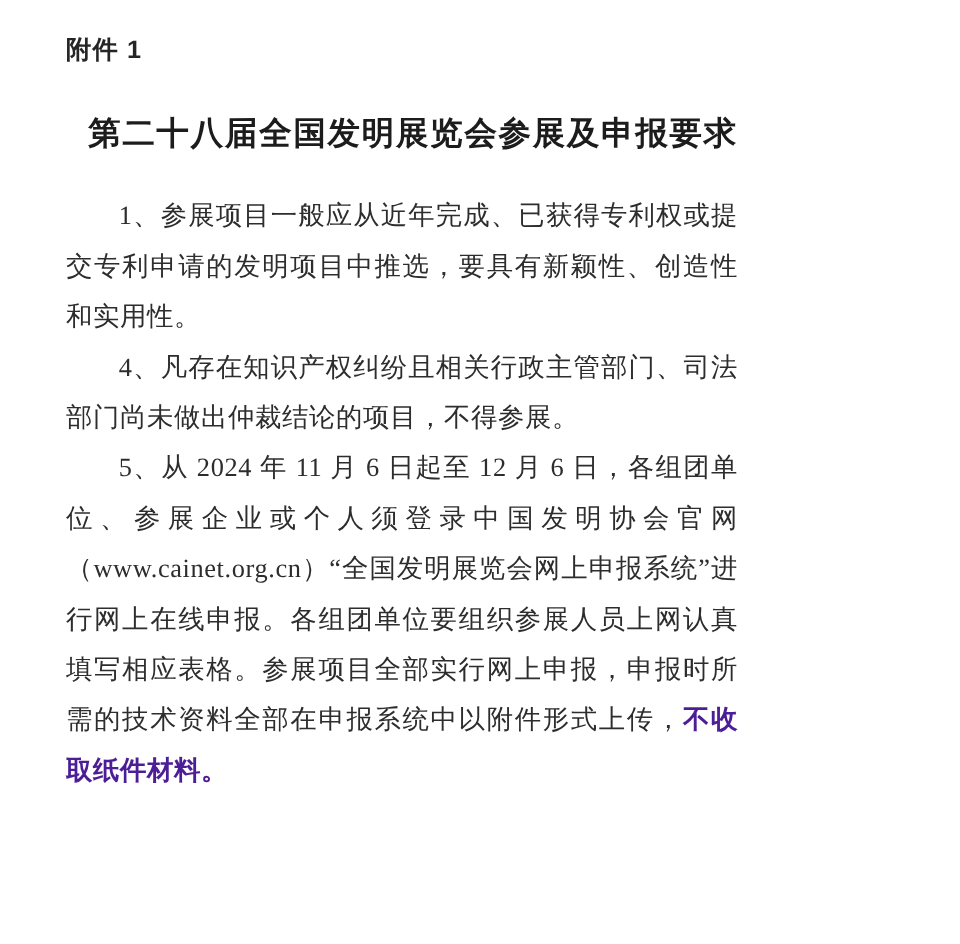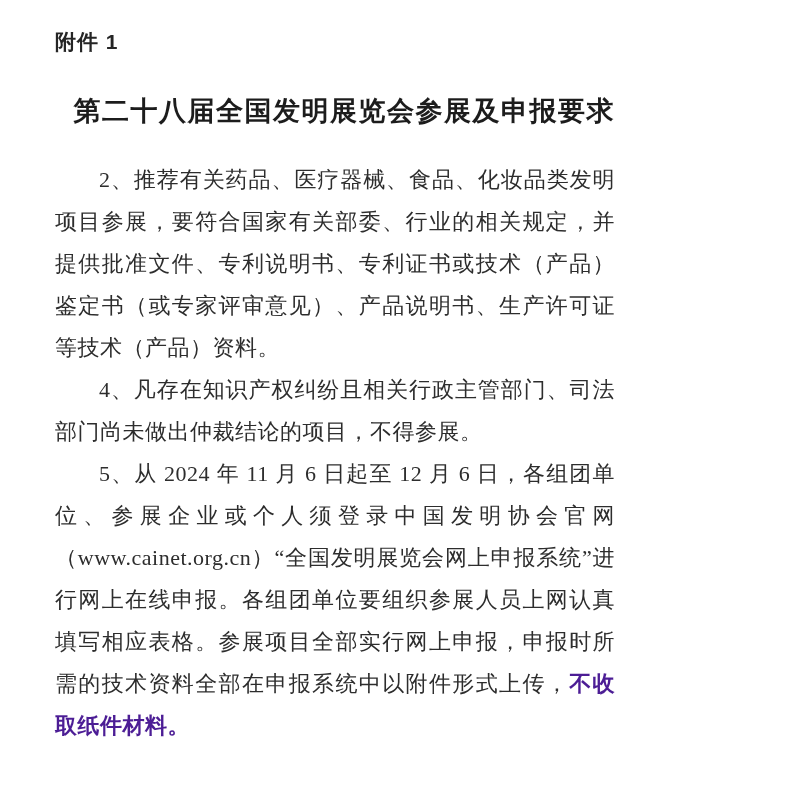--- a/index.html
+++ b/index.html
@@ -61,22 +61,22 @@
 <body>
 
 <div class="page">
 
   <div class="attachment-label">附件 1</div>
 
   <h1 class="doc-title">第二十八届全国发明展览会参展及申报要求</h1>
 
   <div class="doc-body">
 
+    <p class="para"><span>1、参展项目一般应从近年完成、已获得专利权或提交专利申请的发明项目中推选，要具有新颖性、创造性和实用性。</span></p>
 
-    <p class="para"><span>2、推荐有关药品、医疗器械、食品、化妆品类发明项目参展，要符合国家有关部委、行业的相关规定，并提供批准文件、专利说明书、专利证书或技术（产品）鉴定书（或专家评审意见）、产品说明书、生产许可证等技术（产品）资料。</span></p>
 
 
     <p class="para"><span>4、凡存在知识产权纠纷且相关行政主管部门、司法部门尚未做出仲裁结论的项目，不得参展。</span></p>
 
     <p class="para"><span>5、从 2024 年 11 月 6 日起至 12 月 6 日，各组团单位、参展企业或个人须登录中国发明协会官网（www.cainet.org.cn）“全国发明展览会网上申报系统”进行网上在线申报。各组团单位要组织参展人员上网认真填写相应表格。参展项目全部实行网上申报，申报时所需的技术资料全部在申报系统中以附件形式上传，</span><span class="bold-run">不收取纸件材料。</span></p>
 
   </div>
 
 </div>
 

